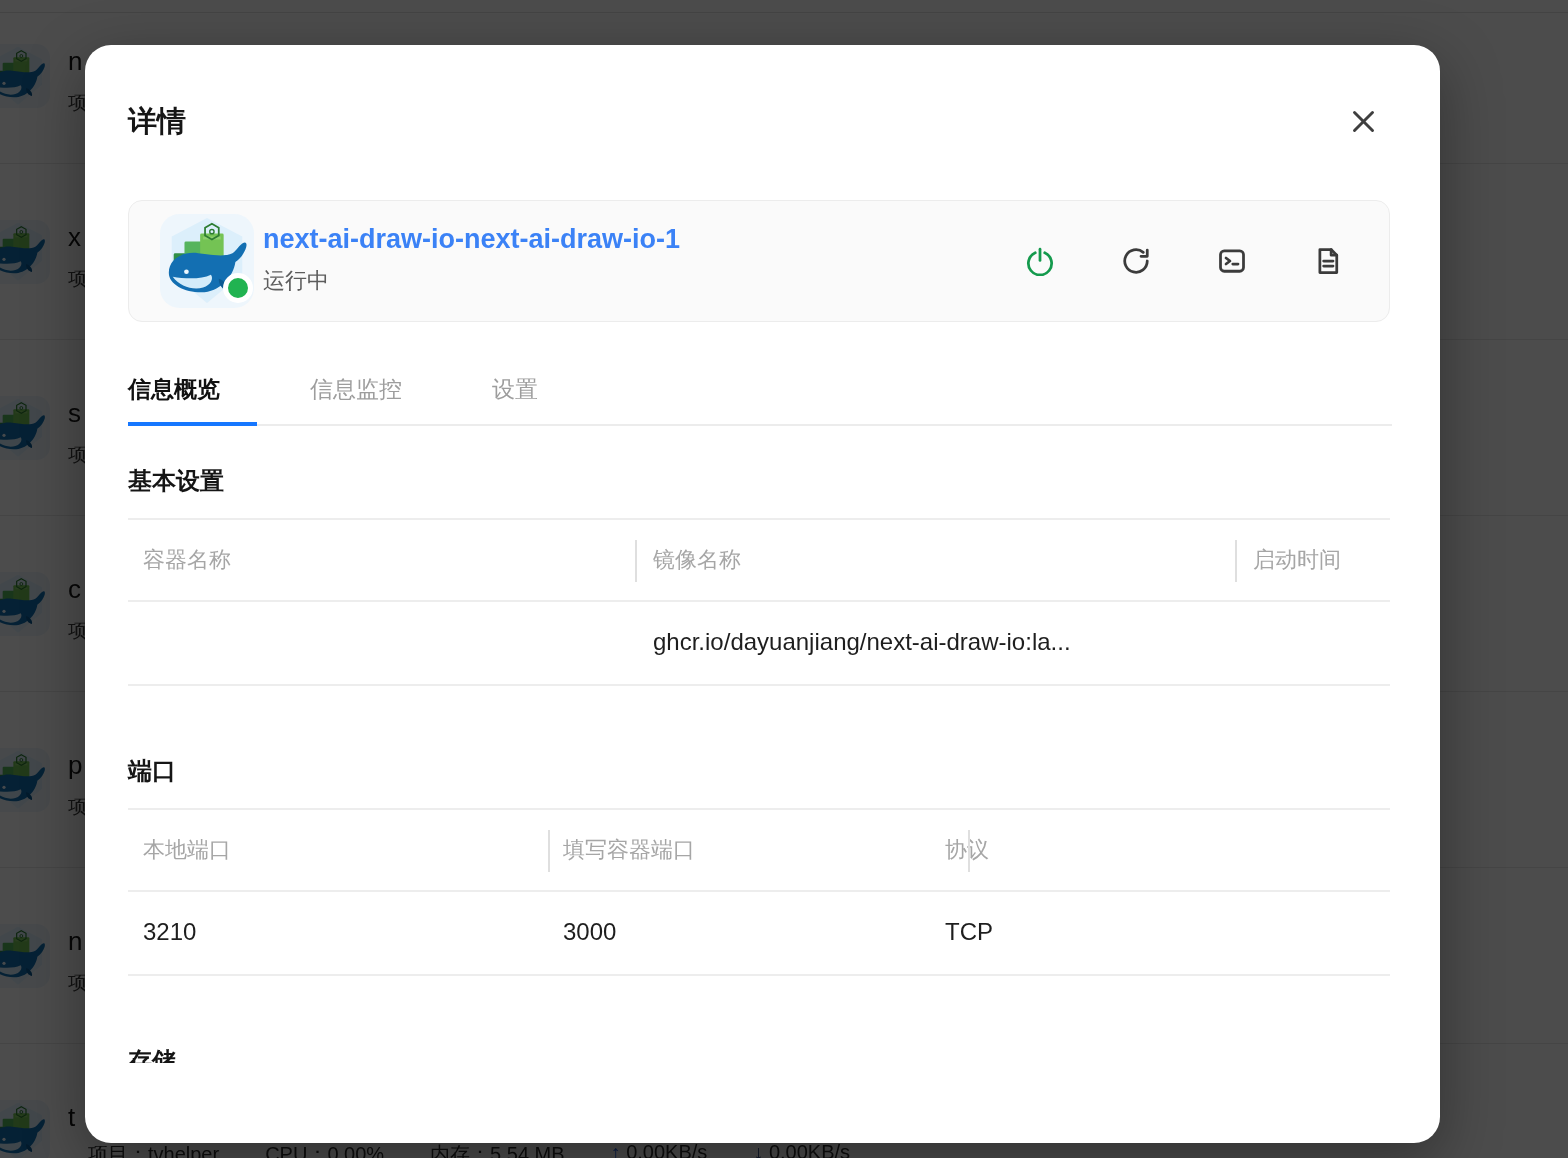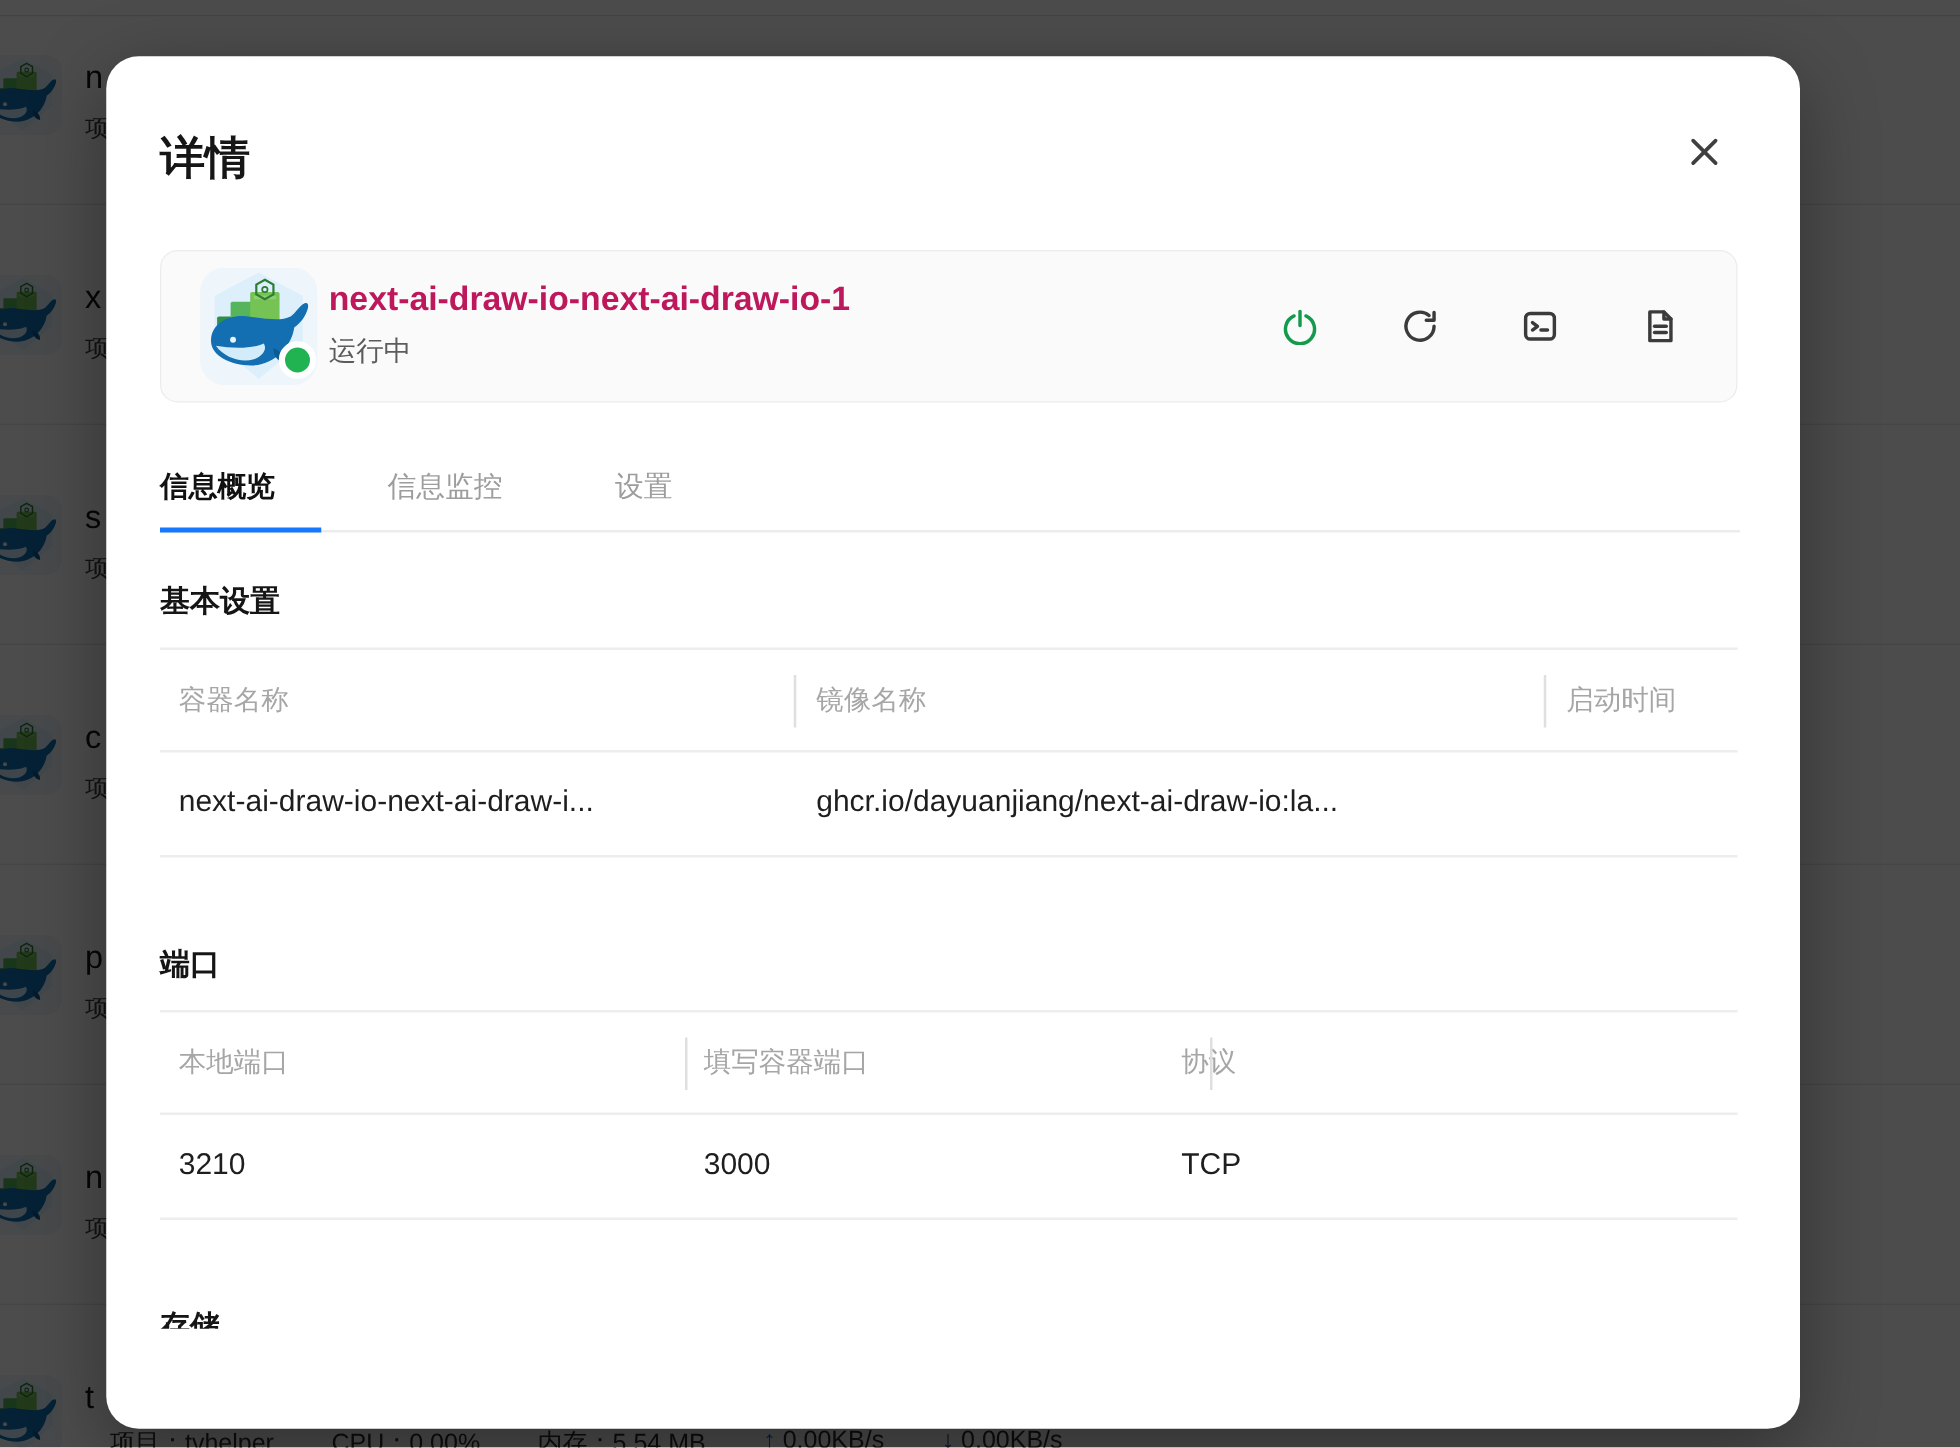--- a/index.html
+++ b/index.html
@@ -25,32 +25,32 @@
   
   .overlay { position:absolute; inset:0; background:rgba(0,0,0,0.70); z-index:5; }
 
   
   .modal { position:absolute; left:85px; top:45px; width:1355px; height:1098px;
            background:#ffffff; border-radius:26px; z-index:10;
            box-shadow:0 18px 60px rgba(0,0,0,0.35); }
   .modal-clip { position:absolute; left:0; top:0; width:100%; height:1018px;
                 overflow:hidden; border-radius:26px 26px 0 0; }
 
-  .m-title { position:absolute; left:43px; top:57px; font-size:36px; font-weight:700; color:#161616; }
+  .m-title { position:absolute; left:43px; top:57px; font-size:29px; font-weight:700; color:#161616; }
   .close-btn { position:absolute; left:1256px; top:54px; width:44px; height:44px;
                display:flex; align-items:center; justify-content:center; cursor:pointer; background:none; border:none; }
 
   
   .card { position:absolute; left:43px; top:155px; width:1262px; height:122px;
           background:#fafafa; border:1px solid #ececec; border-radius:14px; }
   .card-icon { position:absolute; left:31px; top:13px; width:94px; height:94px; }
   .card-dot { position:absolute; left:94px; top:72px; width:30px; height:30px;
               background:#21b351; border:5px solid #ffffff; border-radius:50%; }
   .card-name { position:absolute; left:134px; top:23px; font-size:27px; font-weight:600;
-               color:#be185d; white-space:nowrap; }
+               color:#3b82f6; white-space:nowrap; }
   .card-status { position:absolute; left:134px; top:65px; font-size:22px; color:#5c5c5c; }
   .card-actions { position:absolute; right:44px; top:0; height:100%;
                   display:flex; align-items:center; gap:62px; }
   .action-btn { width:34px; height:34px; display:flex; align-items:center; justify-content:center;
                 background:none; border:none; cursor:pointer; }
 
   
   .tabs { position:absolute; left:43px; right:48px; top:320px; height:61px;
           border-bottom:2px solid #ececec; display:flex; }
   .tab { position:relative; font-size:23px; color:#9d9d9d; padding:9px 37px 0 0;
@@ -227,21 +227,20 @@
     <div class="sec-heading" style="top:420px">基本设置</div>
     <div class="tbl" style="top:473px">
       <div class="thead">
         <span class="th t1c1">容器名称</span>
         <span class="th t1c2">镜像名称</span>
         <span class="th t1c3">启动时间</span>
         <i class="vdiv" style="left:507px"></i>
         <i class="vdiv" style="left:1107px"></i>
       </div>
       <div class="trow">
-        <span class="td t1c1">next-ai-draw-io-next-ai-draw-i...</span>
         <span class="td t1c2">ghcr.io/dayuanjiang/next-ai-draw-io:la...</span>
       </div>
     </div>
 
     <div class="sec-heading" style="top:710px">端口</div>
     <div class="tbl" style="top:763px">
       <div class="thead">
         <span class="th t2c2">填写容器端口</span>
         <span class="th t2c1">本地端口</span>
         <span class="th t2c3">协议</span>

